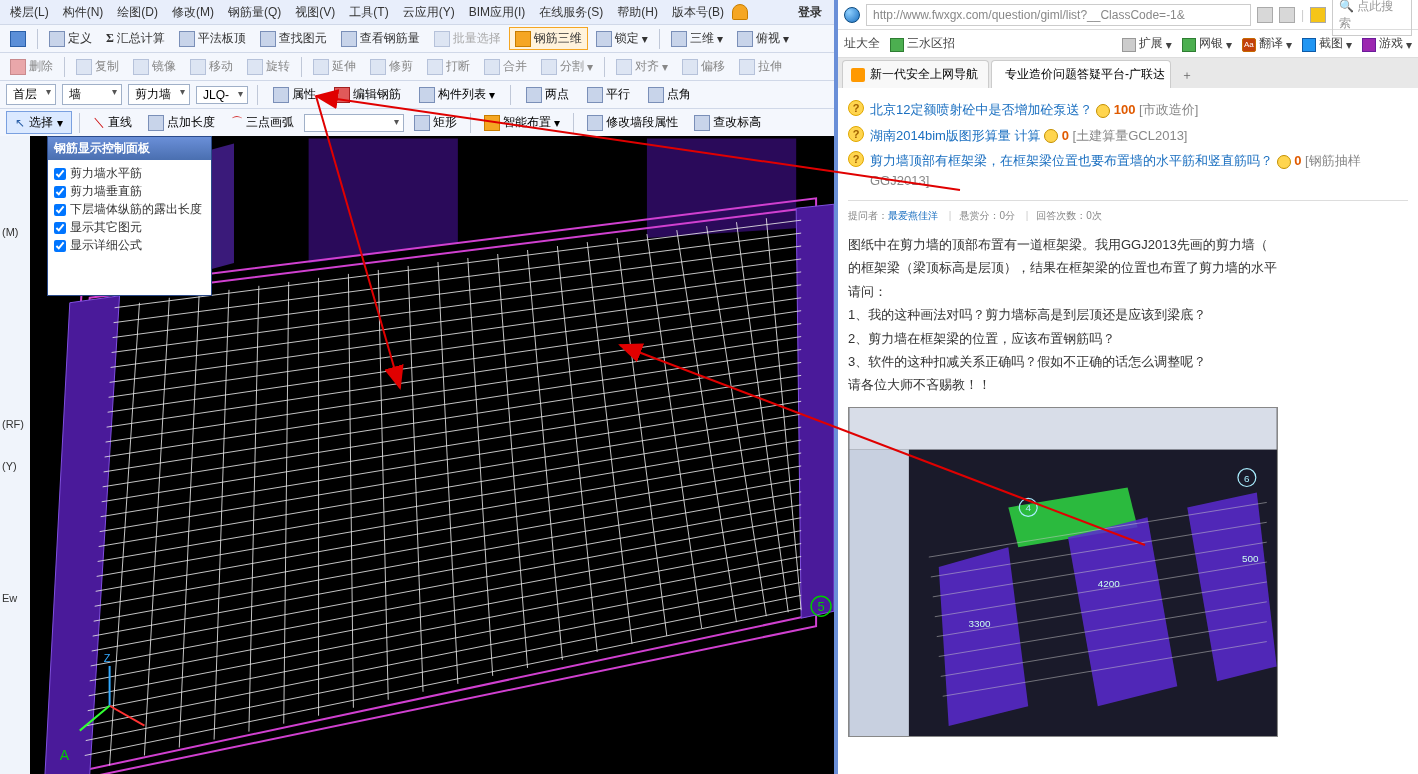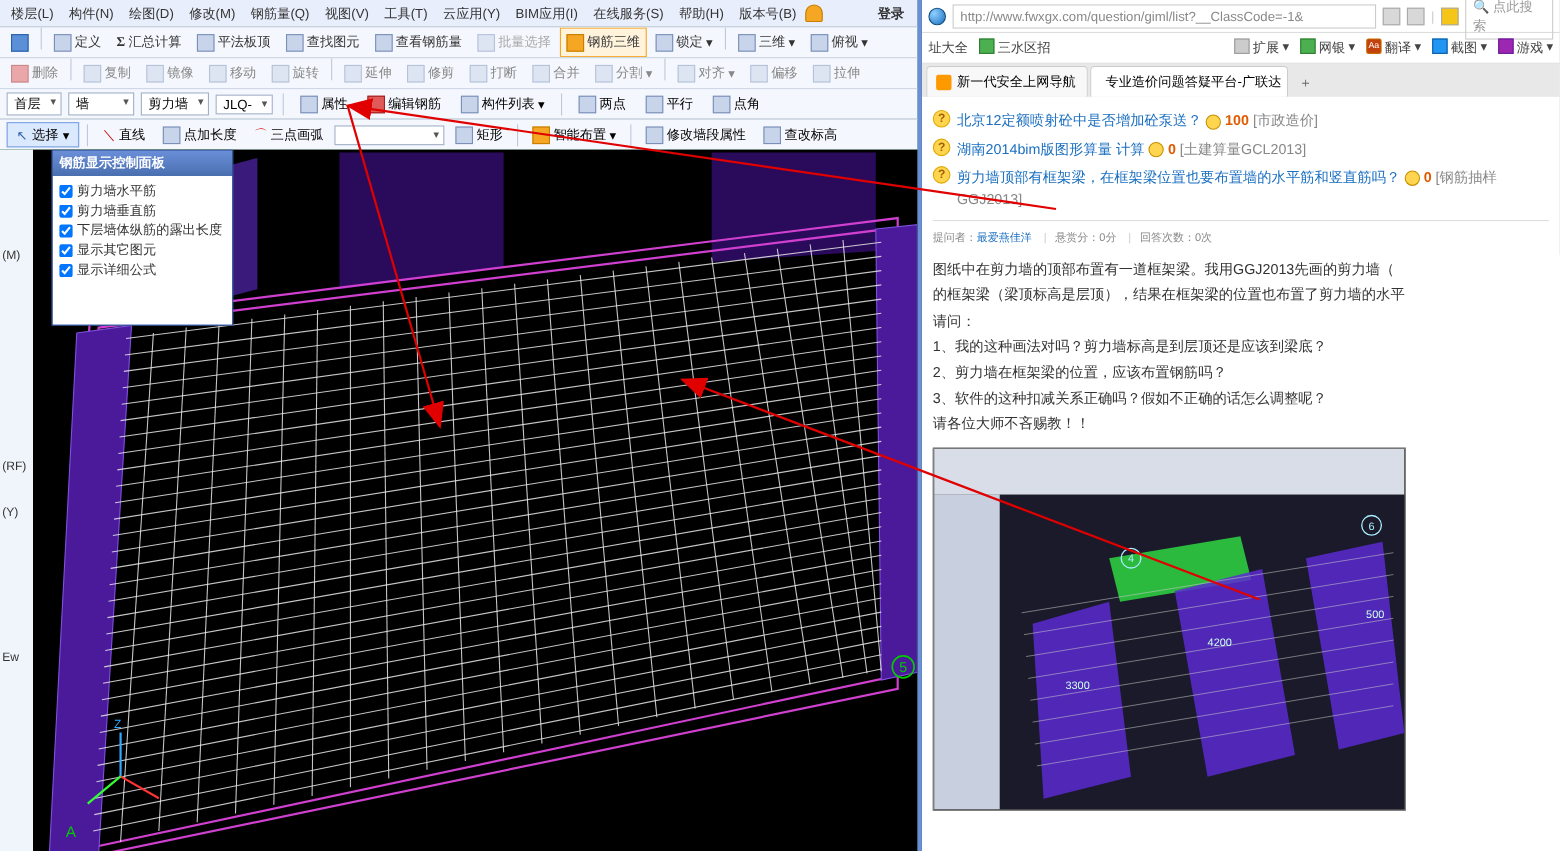--- a/index.html
+++ b/index.html
@@ -6,21 +6,21 @@
   body { width: 1418px; height: 774px; overflow: hidden; background: #fff; display: flex; }
   .left-pane { width: 838px; height: 774px; border-right: 4px solid #6a8fd8; display: flex; flex-direction: column; background: #14532d; position: relative; }
   .right-pane { flex: 1; height: 774px; background: #fff; display: flex; flex-direction: column; }
 
   
   .menubar { display: flex; align-items: center; height: 24px; background: #e8eefb; font-size: 12px; color: #333; padding: 0 4px; gap: 2px; }
   .menubar .mi { padding: 2px 6px; cursor: default; white-space: nowrap; }
   .login { margin-left: auto; font-weight: bold; color: #333; padding-right: 8px; }
 
   
-  .toolbar { display: flex; height: 28px; background: #f4f7fd; border-top: 1px solid #d0d8e8; font-size: 12px; color: #333; padding: 0 4px; gap: 2px; overflow: hidden; white-space: nowrap; }
+  .toolbar { display: flex; align-items: center; height: 28px; background: #f4f7fd; border-top: 1px solid #d0d8e8; font-size: 12px; color: #333; padding: 0 4px; gap: 2px; overflow: hidden; white-space: nowrap; }
   .tbtn { display: inline-flex; align-items: center; gap: 3px; padding: 2px 5px; border: 1px solid transparent; cursor: default; }
   .ticon { width: 16px; height: 16px; background: #c8d4ea; border: 1px solid #7a8fb8; display: inline-block; }
   .ticon.orange { background: #f5a623; border-color: #c77d00; }
   .ticon.blue { background: #5b8fd8; border-color: #2a5fa8; }
   .ticon.red { background: #e05a5a; border-color: #a02020; }
   .sep { width: 1px; height: 20px; background: #c0c8d8; margin: 0 3px; }
   .combo { border: 1px solid #a0b0c8; background: #fff; padding: 1px 18px 1px 6px; font-size: 12px; min-width: 50px; position: relative; }
   .combo::after { content: "▾"; position: absolute; right: 4px; top: 1px; color: #555; font-size: 10px; }
   .highlight { border: 1px solid #f5a623; background: #fff3dc; }
 
@@ -49,21 +49,21 @@
   .app-row { display: flex; flex: 1; overflow: hidden; }
 
   
   .addrbar { display: flex; align-items: center; height: 30px; border-bottom: 1px solid #ddd; padding: 0 6px; gap: 6px; font-size: 12px; }
   .addrbar .globe { width: 16px; height: 16px; border-radius: 50%; background: radial-gradient(circle at 30% 30%, #8fd0ff, #1a6fc0); border: 1px solid #0a4a80; }
   .addrbar .url { flex: 1; color: #888; border: 1px solid #ccc; padding: 3px 6px; background: #fff; white-space: nowrap; overflow: hidden; }
   .addrbar .ico { width: 16px; height: 16px; background: #d8d8d8; border: 1px solid #aaa; }
   .addrbar .search { color: #999; border: 1px solid #ccc; padding: 3px 6px; width: 80px; }
 
   .browser-tb { display: flex; align-items: center; height: 28px; border-bottom: 1px solid #ddd; padding: 0 6px; gap: 10px; font-size: 12px; color: #444; }
-  .browser-tb .grp { display: inline-flex; align-items: flex-start; gap: 3px; }
+  .browser-tb .grp { display: inline-flex; align-items: flex-end; gap: 3px; }
   .browser-tb .bi { width: 14px; height: 14px; background: #ccc; border: 1px solid #999; }
   .bi.grn { background: #4caf50; border-color: #2e7d32; }
   .bi.org { background: #c2410c; border-color: #c66900; }
   .bi.prp { background: #9c27b0; border-color: #6a1b9a; }
   .bi.blu { background: #2196f3; border-color: #0d5aa7; }
 
   .tabbar { display: flex; align-items: flex-end; height: 30px; background: #e8e8e8; padding: 0 4px; gap: 2px; font-size: 12px; }
   .tab { background: #f8f8f8; border: 1px solid #ccc; border-bottom: none; padding: 5px 10px 5px 8px; border-radius: 4px 4px 0 0; display: flex; align-items: center; gap: 5px; max-width: 180px; white-space: nowrap; overflow: hidden; cursor: default; }
   .tab.active { background: #fff; }
   .tab .favicon { width: 14px; height: 14px; background: #4a90e2; border-radius: 2px; }

